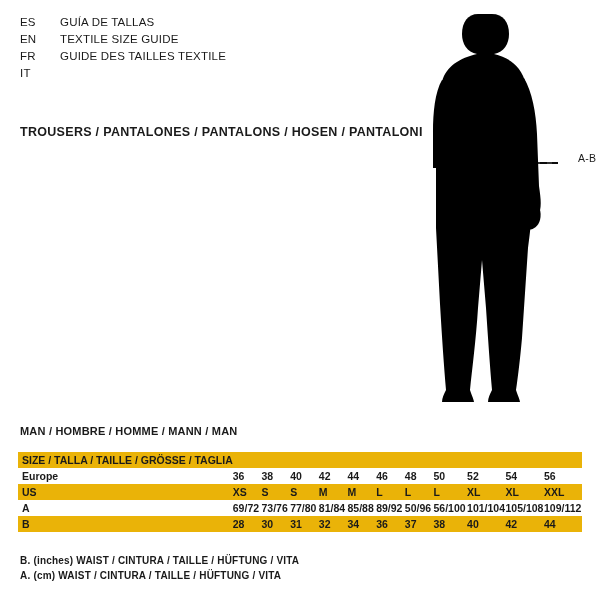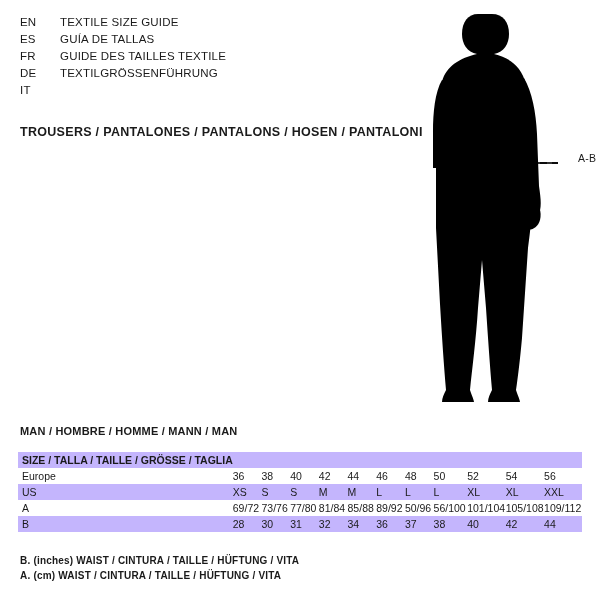--- a/index.html
+++ b/index.html
@@ -87,24 +87,24 @@
     left: 18px;
     top: 452px;
     width: 564px;
     border-collapse: collapse;
     font-size: 10.5px;
   }
   .size-table td, .size-table th {
     padding: 0;
     height: 16px;
     text-align: left;
-    font-weight: normal;
+    font-weight: bold;
     white-space: nowrap;
   }
-  .size-table tr.shaded { background: #c4b5fd; }
+  .size-table tr.shaded { background: #eab308; }
   .size-table .label-cell {
     width: 94px;
     padding-left: 4px;
   }
   .size-table .label-cell.bold { font-weight: bold; }
   .size-table .val { width: 41px; }
 
   .notes {
     position: absolute;
     left: 20px;
@@ -116,34 +116,30 @@
   }
   .notes div { white-space: nowrap; }
 </style>
 </head>
 <body>
 
 <div class="page">
 
   <div class="lang-block">
     <div class="lang-row">
+      <span class="lang-code">ES</span>
+      <span class="lang-text">GUÍA DE TALLAS</span>
+    </div>
+    <div class="lang-row">
       <span class="lang-code">EN</span>
       <span class="lang-text">TEXTILE SIZE GUIDE</span>
     </div>
     <div class="lang-row">
-      <span class="lang-code">ES</span>
-      <span class="lang-text">GUÍA DE TALLAS</span>
-    </div>
-    <div class="lang-row">
       <span class="lang-code">FR</span>
       <span class="lang-text">GUIDE DES TAILLES TEXTILE</span>
-    </div>
-    <div class="lang-row">
-      <span class="lang-code">DE</span>
-      <span class="lang-text">TEXTILGRÖSSENFÜHRUNG</span>
     </div>
     <div class="lang-row">
       <span class="lang-code">IT</span>
     </div>
   </div>
 
   <div class="garment-title">TROUSERS / PANTALONES / PANTALONS / HOSEN / PANTALONI</div>
 
   <div class="figure-wrap">
     <svg width="180" height="400" viewBox="0 0 180 400" xmlns="http://www.w3.org/2000/svg">

